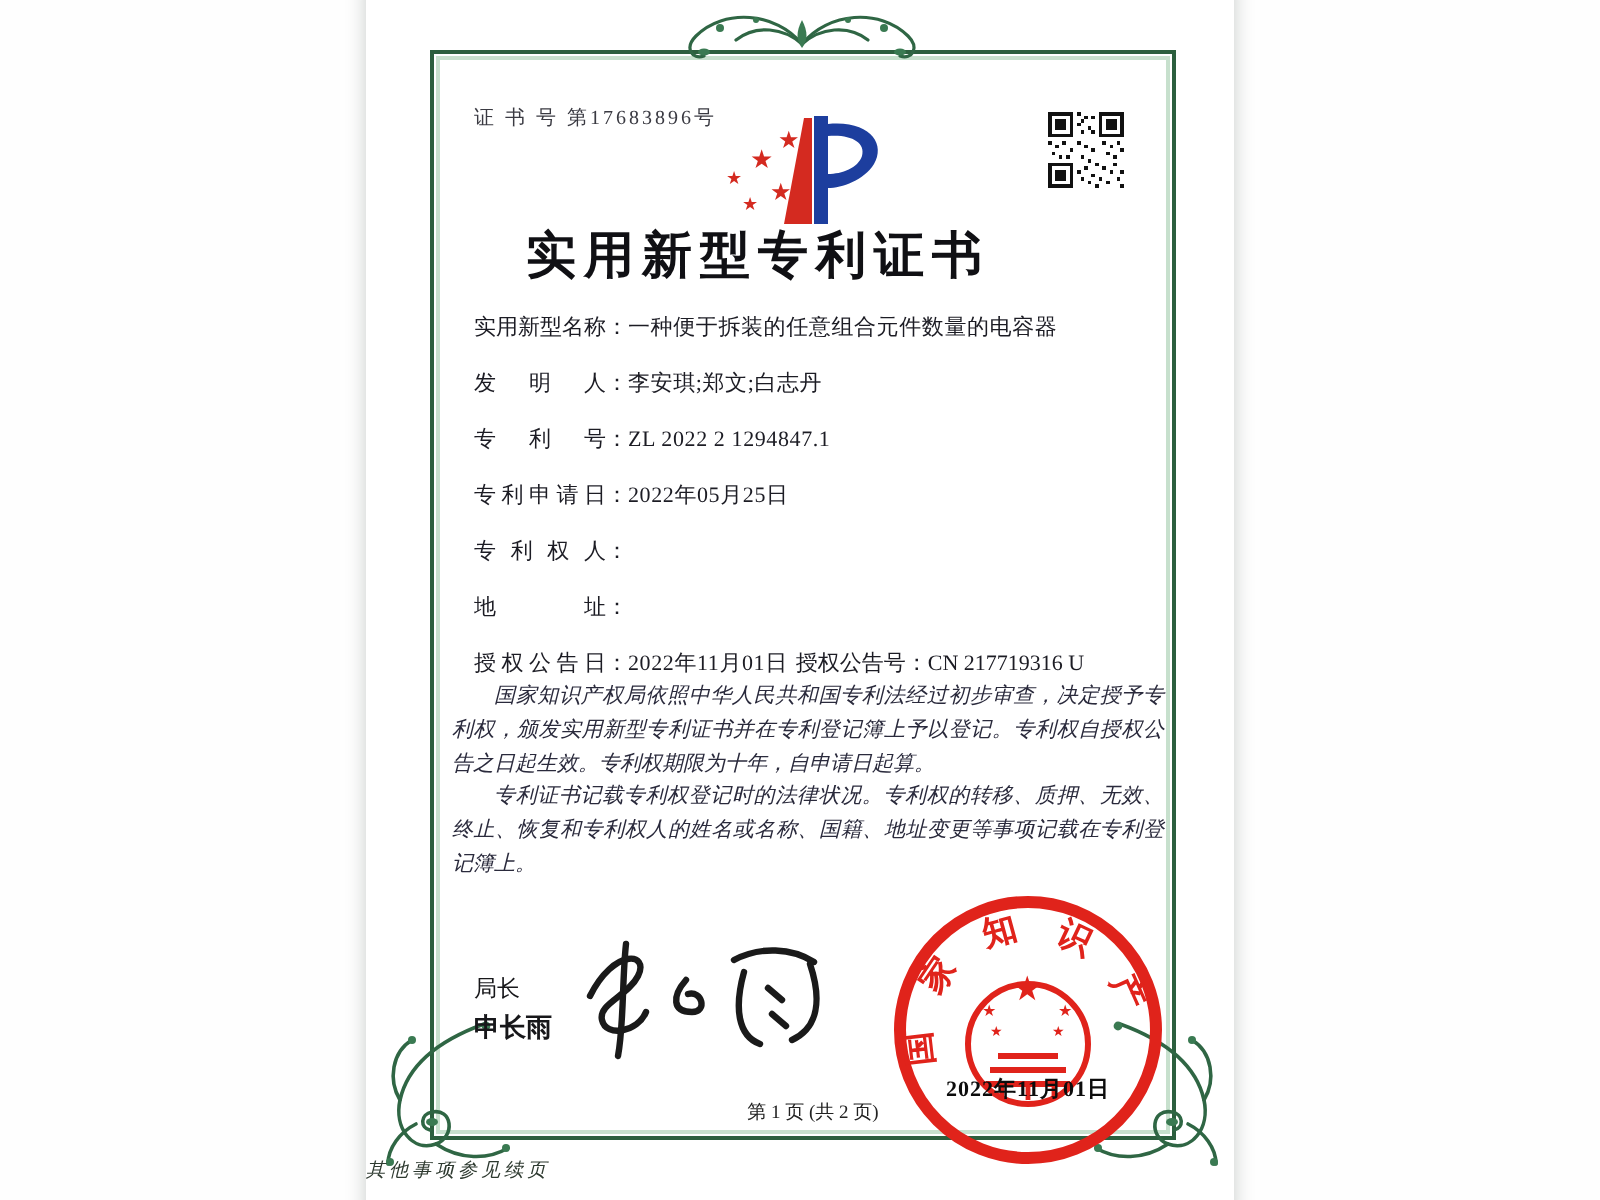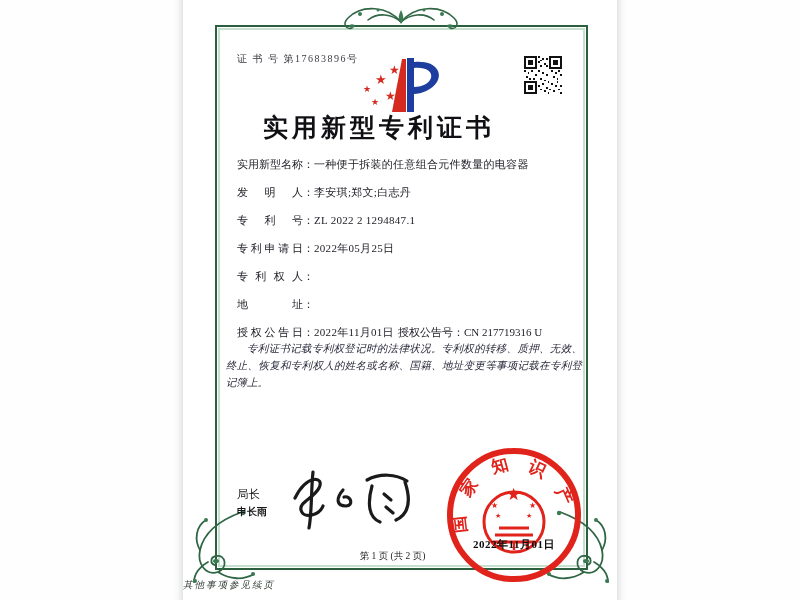--- a/index.html
+++ b/index.html
@@ -21,26 +21,26 @@
   .fcolon { display:inline-block; }
   .fvalue { display:inline-block; flex:1; letter-spacing:.3px; }
   .pair2 { display:inline-flex; margin-left:4px; white-space:nowrap; }
   .pair2 .flabel { width:55px; }
   .body-text { position:absolute; left:226px; top:341px; width:356px; font-size:10.5px;
                line-height:16.8px; font-style:italic; color:#2a2a3c; text-align:justify; }
   .body-text p { text-indent:2em; }
   .signer-title { position:absolute; left:237px; top:487px; font-family:"Liberation Sans", sans-serif;
                   font-weight:normal; font-size:11.5px; color:#17171a; }
   .signer-name { position:absolute; left:237px; top:505px; font-family:"Liberation Sans", sans-serif;
-                 font-weight:bold; font-size:10px; color:#17171a; }
+                 font-weight:bold; font-size:13px; color:#17171a; }
   .signature { position:absolute; left:283px; top:464px; }
   .seal { position:absolute; left:443px; top:444px; }
   .seal-date { position:absolute; left:441px; top:537px; width:146px; text-align:center;
                font-size:11px; font-weight:bold; color:#0c0c0c; letter-spacing:.5px; }
-  .page-ind { position:absolute; left:206px; top:550px; width:373px; text-align:center;
+  .page-ind { position:absolute; left:220px; top:550px; width:373px; text-align:center;
               font-size:9.5px; color:#222; }
   .bottom-note { position:absolute; left:183px; top:579px; width:434px; text-align:left;
                  font-size:9.5px; font-style:italic; color:#2e3a30; letter-spacing:2px; }
   .ornament-top { position:absolute; left:338px; top:2px; }
   .flourish-bl { position:absolute; left:186px; top:510px; }
   .flourish-br { position:absolute; left:546px; top:510px; transform:scaleX(-1); }
 </style>
 </head>
 <body>
 
@@ -212,20 +212,21 @@
       <span class="fvalue" style="flex:0 0 auto;">2022年11月01日</span>
       <span class="pair2">
         <span class="flabel">授权公告号</span>
           <span class="fcolon">：</span>
         <span>CN 217719316 U</span>
       </span>
     </div>
   </div>
 
   <div class="body-text">
+    <p>国家知识产权局依照中华人民共和国专利法经过初步审查，决定授予专利权，颁发实用新型专利证书并在专利登记簿上予以登记。专利权自授权公告之日起生效。专利权期限为十年，自申请日起算。</p>
     <p>专利证书记载专利权登记时的法律状况。专利权的转移、质押、无效、终止、恢复和专利权人的姓名或名称、国籍、地址变更等事项记载在专利登记簿上。</p>
   </div>
 
   <div class="signer-title">局长</div>
   <div class="signer-name">申长雨</div>
 
   <svg class="signature" width="145" height="72" viewBox="0 0 145 72">
     <g stroke="#1a1a1a" fill="none" stroke-width="3.2" stroke-linecap="round" stroke-linejoin="round">
       <path d="M12 34 C 24 10, 42 12, 36 24 C 31 34, 16 38, 18 46 C 20 55, 36 52, 40 42"></path>
       <path d="M30 8 C 28 26, 29 48, 26 64"></path>

